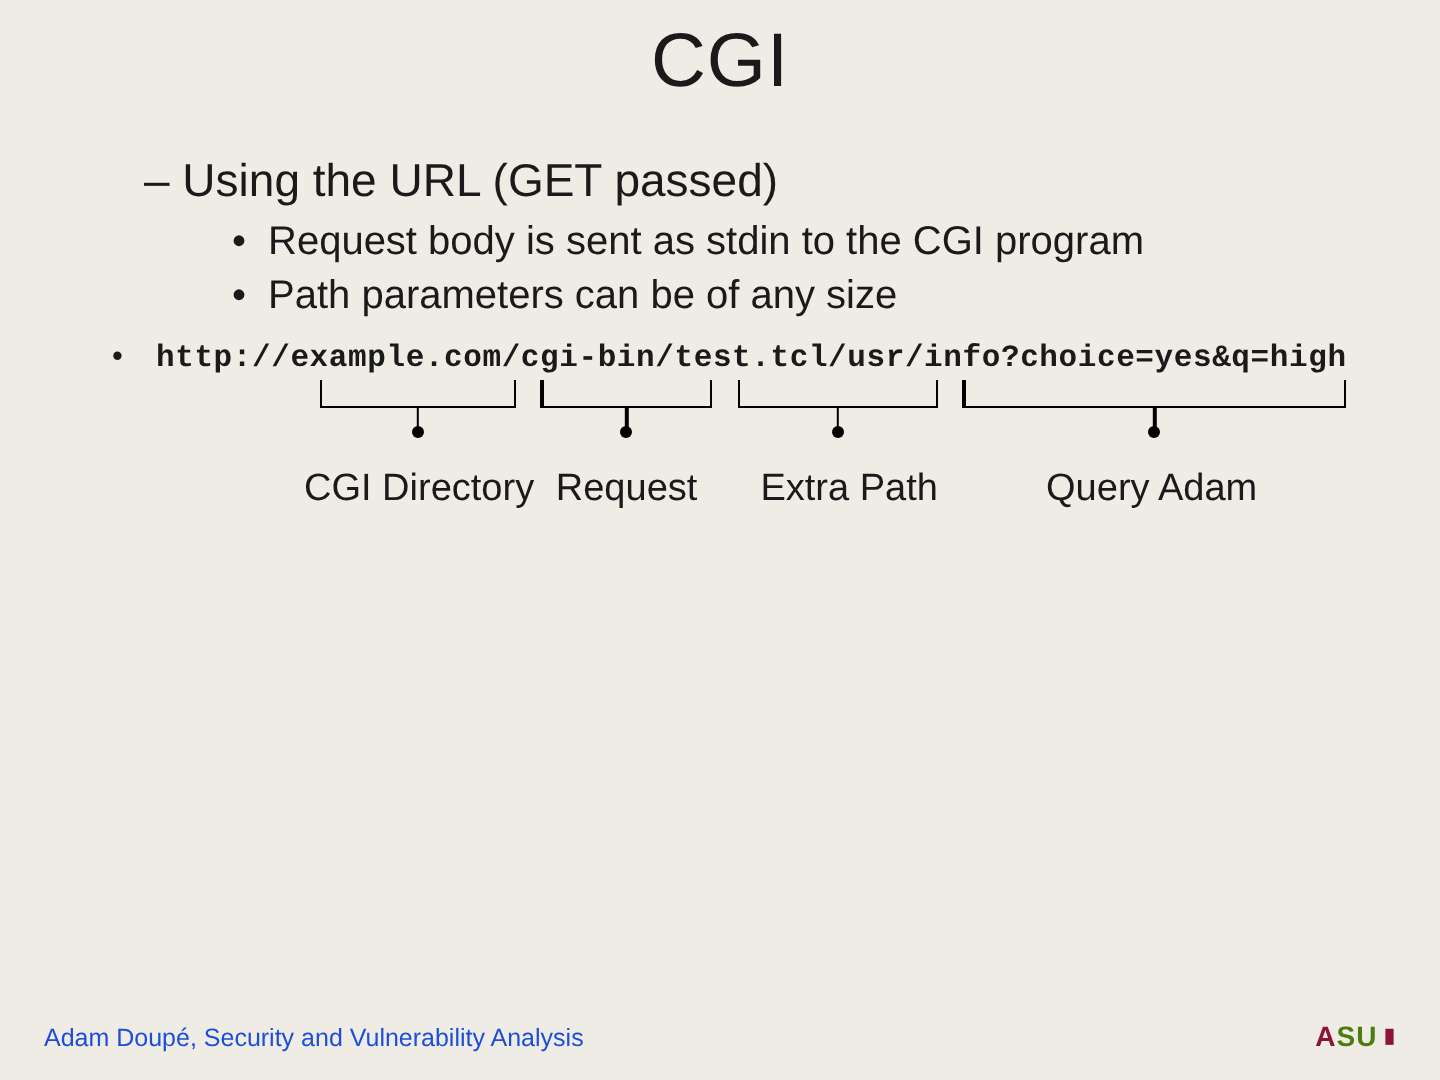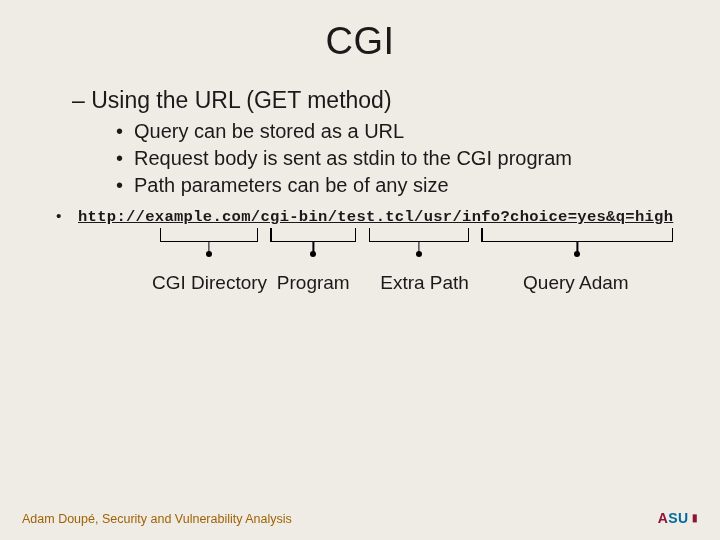--- a/index.html
+++ b/index.html
@@ -7,36 +7,35 @@
     width:720px;height:540px;
     background:#efece5;
     font-family:Arial,Helvetica,sans-serif;
     color:#1a1a1a;
     position:relative;
     box-sizing:border-box;
   }
   .title{
     text-align:center;
     font-size:38px;
-    padding-top:20px;
+    padding-top:10px;
     letter-spacing:.5px;
   }
   .body{
     padding:18px 26px 0 26px;
   }
   .lvl1{font-size:25px;margin:14px 0 8px 0}
   .lvl1 .bull{display:inline-block;width:24px}
   .lvl2{font-size:23px;margin:6px 0 6px 46px}
   .lvl3{font-size:20px;margin:4px 0 4px 90px}
   .lvl3 .bull{display:inline-block;width:18px}
   .codeLine{
     font-family:"Courier New",Courier,monospace;
     font-size:15.5px;
     font-weight:bold;
-    text-decoration:underline;
     letter-spacing:.3px;
     margin:10px 0 0 30px;
     white-space:nowrap;
   }
   .codeLine .bull{
     font-family:Arial,Helvetica,sans-serif;
     text-decoration:none;
     display:inline-block;
     width:22px;
     font-weight:normal;
@@ -63,46 +62,43 @@
   .labelRow{
     margin:4px 0 0 126px;
     white-space:nowrap;
     font-size:19px;
   }
   .labelRow span{display:inline-block;text-align:center}
   .footer{
     position:absolute;
     left:22px;bottom:14px;
     font-size:12.5px;
-    color:#a16207;
+    color:#1d4ed8;
   }
   .logo{
     position:absolute;
     right:22px;bottom:14px;
     font-size:14px;
     font-weight:bold;
     letter-spacing:.5px;
   }
   .logo .a{color:#8d1435}
-  .logo .su{color:#0369a1}
+  .logo .su{color:#4d7c0f}
   .logo .bar{color:#8d1435;font-size:10px;vertical-align:2px}
 </style>
 </head>
 <body>
 
 <div class="title">CGI</div>
 
 <div class="body">
 
 
-  <div class="lvl2">– Using the URL (GET method)</div>
+  <div class="lvl2">– Using the URL (GET passed)</div>
 
-  <div class="lvl3">
-    <span class="bull">•</span><span>Query can be stored as a URL</span>
-  </div>
 
 
   <div class="lvl3">
     <span class="bull">•</span><span>Request body is sent as stdin to the CGI program</span>
   </div>
 
   <div class="lvl3">
     <span class="bull">•</span><span>Path parameters can be of any size</span>
   </div>
 
@@ -120,21 +116,21 @@
     <span class="brk" style="width:100px">
       <span class="side l"></span><span class="side r"></span><span class="hz"></span><span class="stem"></span><span class="dot"></span>
     </span><span class="gap"></span>
     <span class="brk" style="width:192px">
       <span class="side l"></span><span class="side r"></span><span class="hz"></span><span class="stem"></span><span class="dot"></span>
     </span>
   </div>
 
   <div class="labelRow">
     <span style="width:108px">CGI Directory</span>
-    <span style="width:96px">Program</span>
+    <span style="width:96px">Request</span>
     <span style="width:116px">Extra Path</span>
     <span style="width:176px">Query Adam</span>
   </div>
 
 </div>
 
 <div class="footer">Adam Doupé, Security and Vulnerability Analysis</div>
 
 <div class="logo">
   <span class="a">A</span><span class="su">SU</span><span class="bar"> ▮</span>

